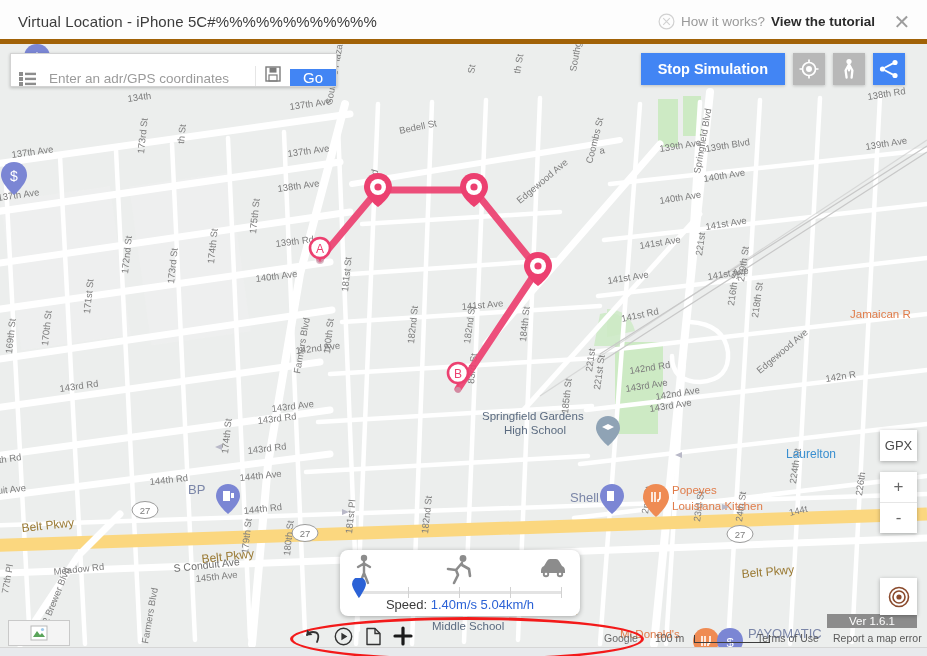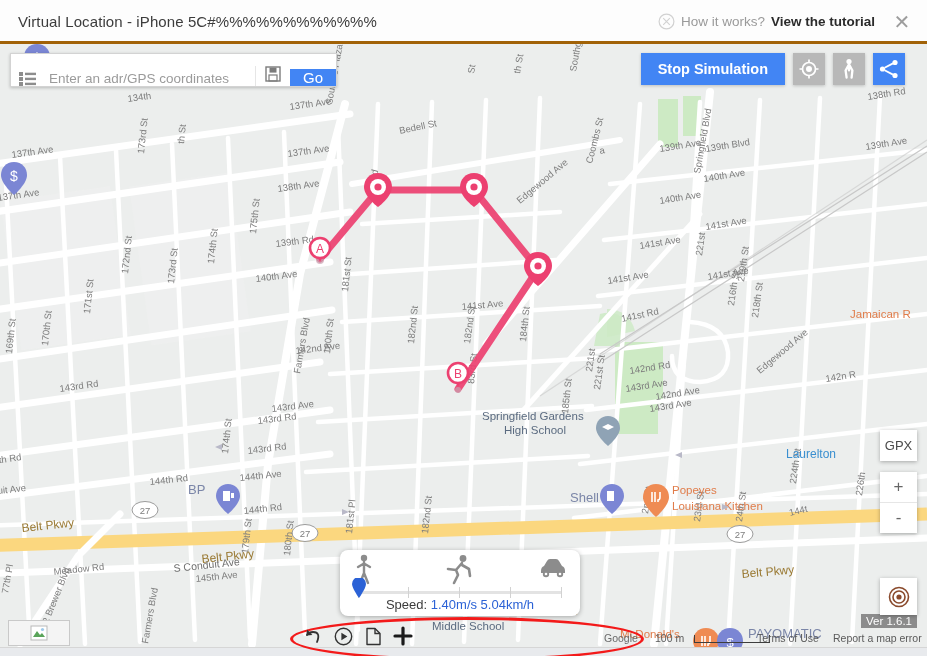--- a/index.html
+++ b/index.html
@@ -7,21 +7,21 @@
     width:927px;height:656px;overflow:hidden;
     font-family:"Liberation Sans", sans-serif;
     background:#ffffff;
     -webkit-font-smoothing:antialiased;
   }
   .app{position:relative;width:927px;height:656px;overflow:hidden;background:#fff;}
 
   
   .titlebar{
     position:absolute;left:0;top:0;width:927px;height:44px;
-    background:#fdfdfd;border-bottom:3px solid #a16207;
+    background:#fdfdfd;border-bottom:5px solid #a16207;
     box-sizing:border-box;
   }
   .title-text{
     position:absolute;left:18px;top:13px;
     font-size:15px;color:#3c3c3c;letter-spacing:.1px;white-space:nowrap;
   }
   .tut-wrap{position:absolute;right:52px;top:13px;display:flex;align-items:center;gap:6px;white-space:nowrap;}
   .tut-icon{width:17px;height:17px;display:block;opacity:.45;}
   .tut-q{font-size:13.5px;color:#9a9a9a;}
   .tut-link{font-size:13.5px;color:#2b2b2b;font-weight:bold;}
@@ -133,21 +133,21 @@
     position:absolute;left:8px;top:-10px;width:60px;height:24px;background:#f4f4f4;
     border:1px solid #c9c9c9;display:flex;align-items:center;justify-content:center;
   }
   .att-google{position:absolute;left:604px;top:2px;color:#6a6a6a;}
   .att-scale{position:absolute;left:655px;top:2px;}
   .scale-bar{position:absolute;left:694px;top:5px;width:74px;height:7px;border:1px solid #3d3d3d;border-top:none;}
   .att-terms{position:absolute;left:757px;top:2px;}
   .att-report{position:absolute;left:833px;top:2px;}
   .ver-badge{
     position:absolute;right:10px;top:-16px;background:#8c8c8c;color:#fff;
-    font-size:11.5px;padding:1px 5px;
+    font-size:11.5px;padding:1px 22px;
   }
 
   
   .botstrip{position:absolute;left:0;top:647px;width:927px;height:9px;background:#e8eaed;border-top:1px solid #d6d6d6;}
 </style>
 </head>
 <body>
 
 <div class="app">
 

